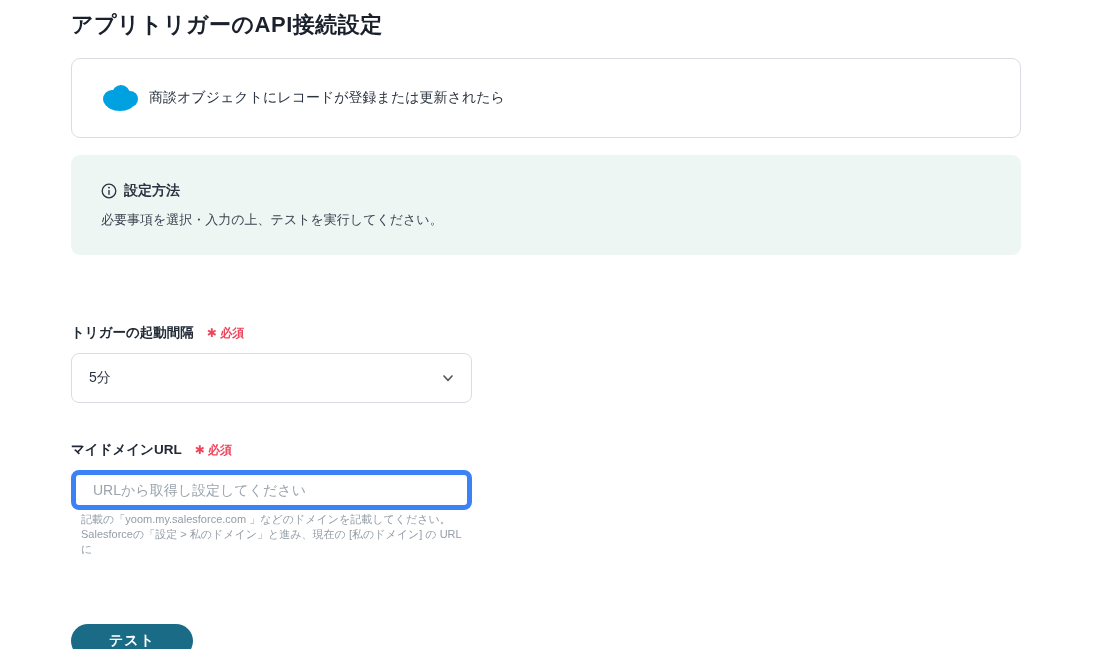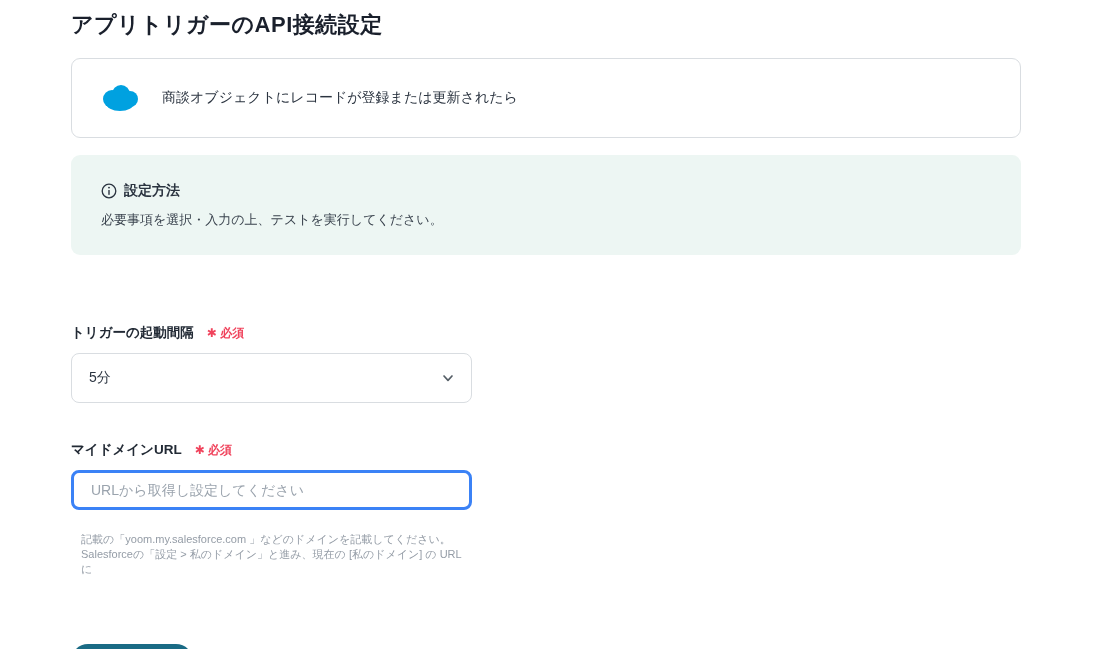--- a/index.html
+++ b/index.html
@@ -25,21 +25,21 @@
   
   .trigger-card {
     width: 950px;
     height: 80px;
     border: 1px solid #d9dde1;
     border-radius: 9px;
     background: #ffffff;
     display: flex;
     align-items: center;
     padding: 0 28px;
-    gap: 22px;
+    gap: 9px;
     margin-bottom: 17px;
   }
   .trigger-card .cloud { flex: 0 0 auto; display: flex; }
   .trigger-text {
     font-size: 14px;
     color: #2b3440;
   }
   
   .info-box {
     width: 950px;
@@ -95,29 +95,29 @@
     cursor: pointer;
     margin-bottom: 38px;
   }
   .select-value {
     font-size: 14px;
     color: #2b3440;
   }
   .text-input {
     width: 401px;
     height: 40px;
-    border: 3px solid #3b82f6;
+    border: 5px solid #3b82f6;
     border-radius: 8px;
     background: #ffffff;
     padding: 0 17px;
     font-size: 14px;
     font-family: "Liberation Sans", "DejaVu Sans", sans-serif;
     color: #2b3440;
     outline: none;
-    margin-bottom: 22px;
+    margin-bottom: 2px;
   }
   .text-input::placeholder { color: #9aa3ad; }
   .help-text {
     padding-left: 10px;
     font-size: 11px;
     line-height: 15px;
     color: #949ca6;
     margin-bottom: 67px;
   }
   .test-button {

